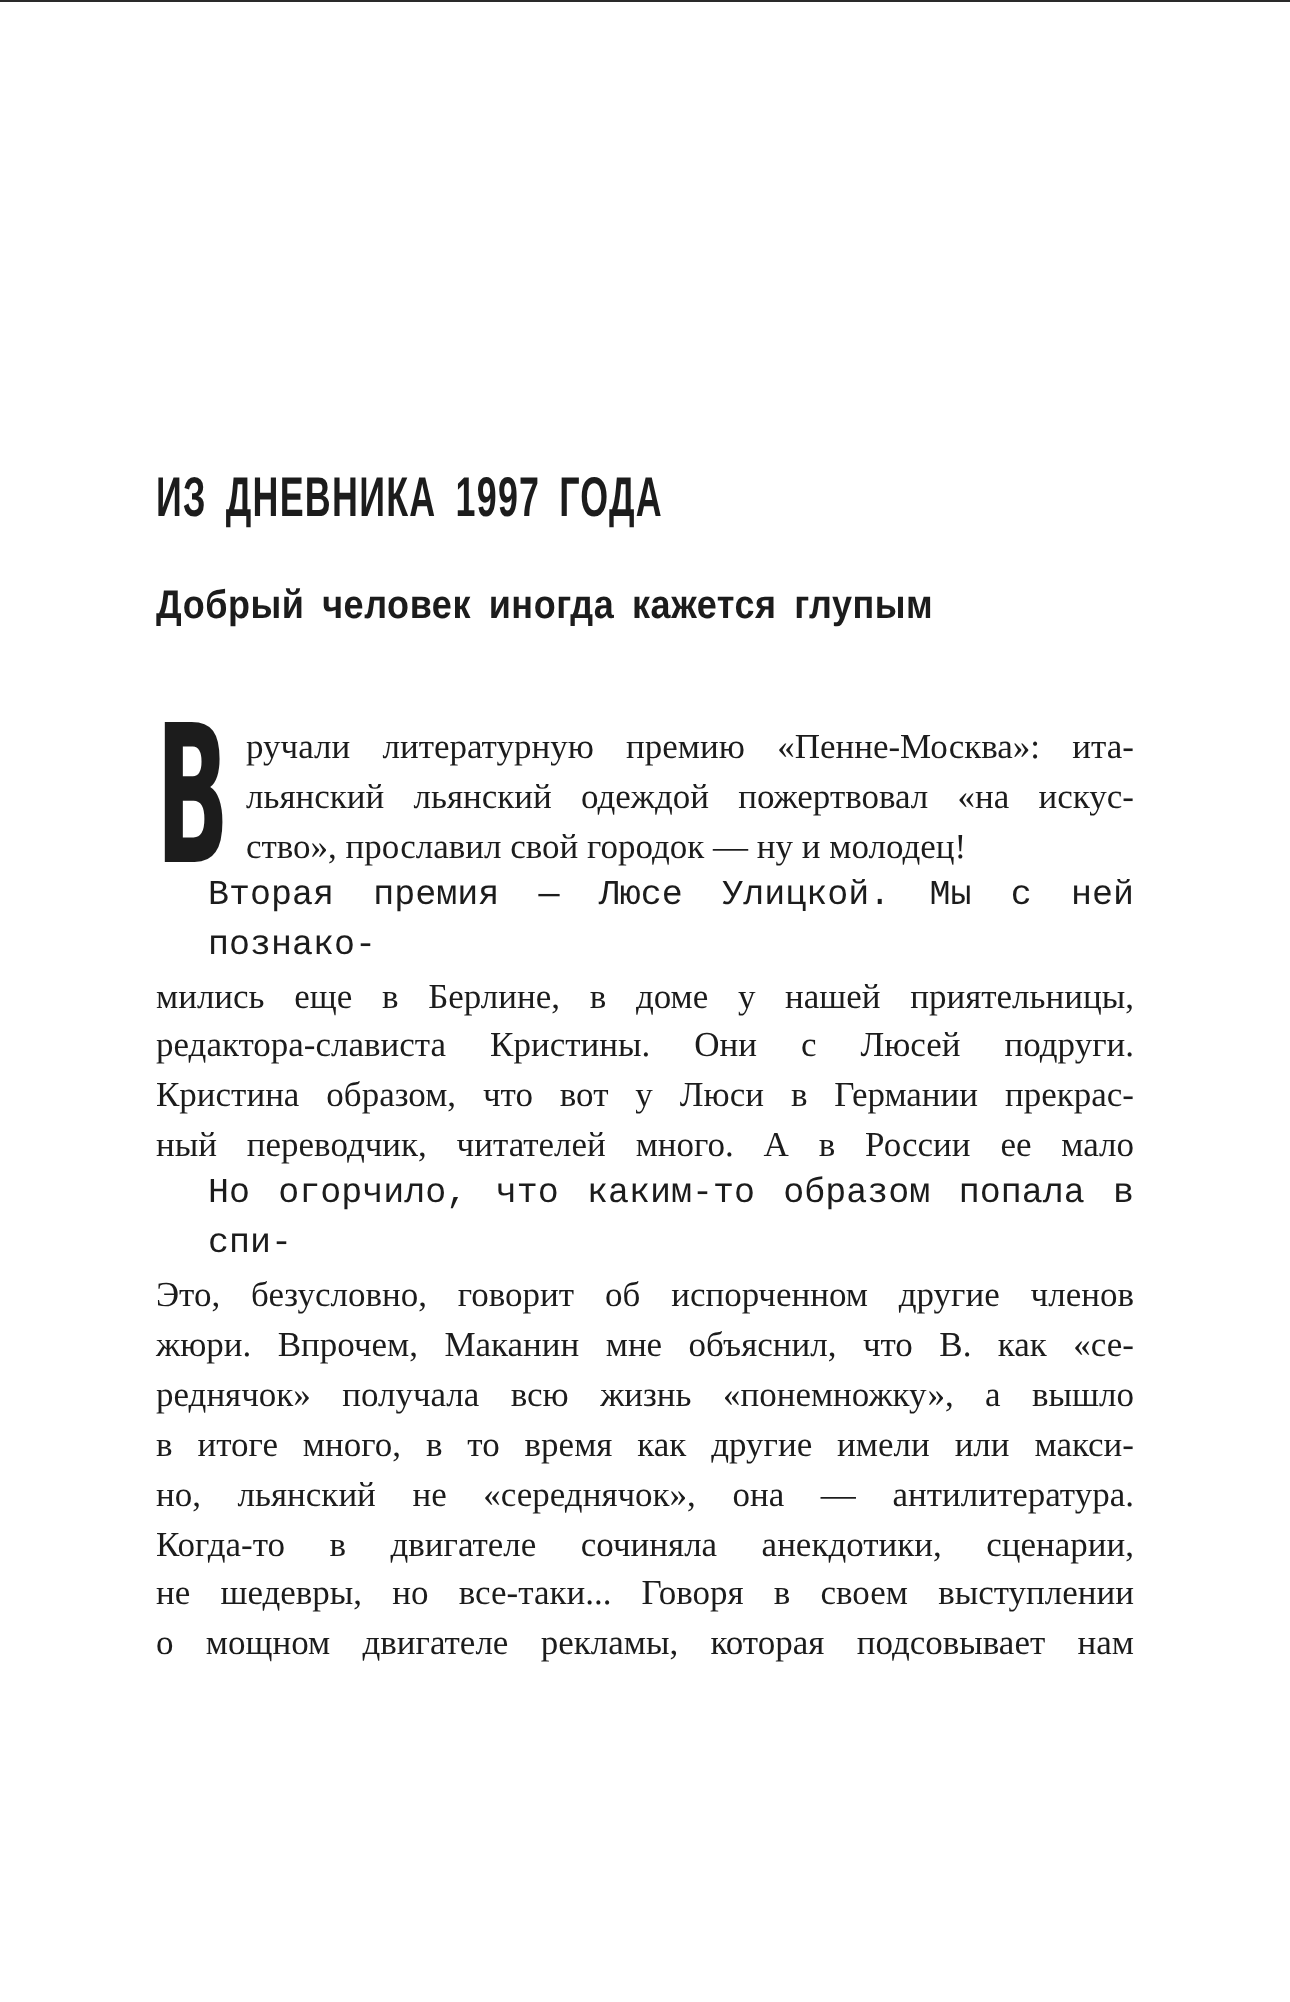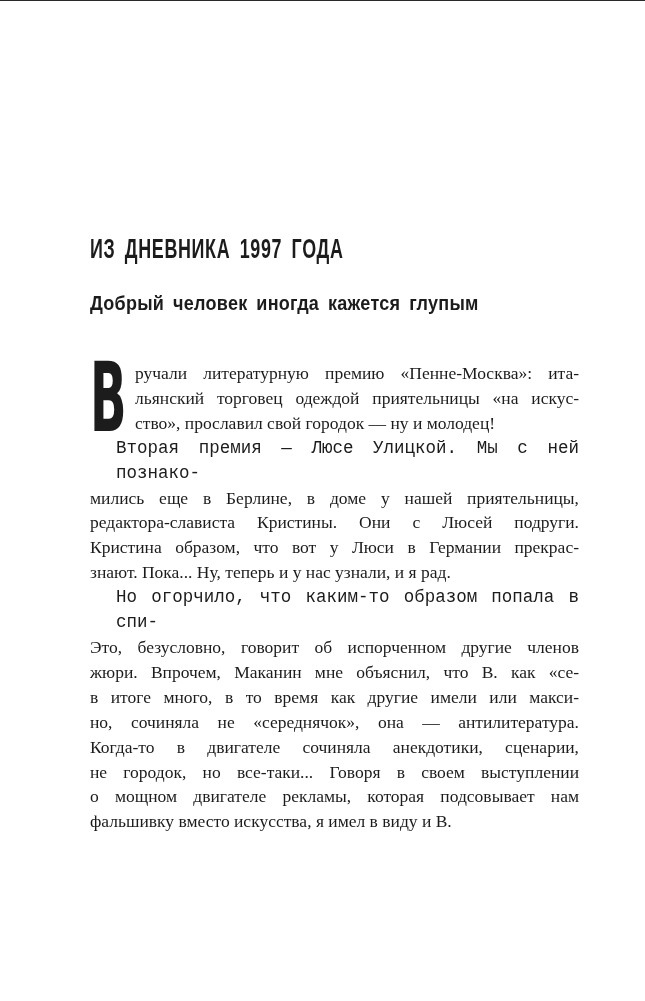--- a/index.html
+++ b/index.html
@@ -12,21 +12,21 @@
     width: 645px;
     height: 1001px;
     background: #ffffff;
     overflow: hidden;
     border-top: 1px solid #2a2a2a;
     font-family: "Liberation Serif", serif;
     color: #1c1c1c;
   }
   .content {
     position: absolute;
-    left: 90px;
+    left: 78px;
     top: 228px;
     width: 489px;
   }
   h1.heading {
     margin: 0;
     height: 30px;
     white-space: nowrap;
     overflow: visible;
   }
   h1.heading .cond {
@@ -117,36 +117,36 @@
     </h1>
     <h2 class="subheading">
       <span class="cond2">Добрый человек иногда кажется глупым</span>
     </h2>
     <div class="body" id="body-text">
         <div class="para">
           <span class="dropcap">
             <span class="g">В</span>
           </span>
           <div class="line">ручали литературную премию «Пенне-Москва»: ита-</div>
-          <div class="line">льянский торговец одеждой приятельницы «на искус-</div>
+          <div class="line">льянский льянский одеждой пожертвовал «на искус-</div>
           <div class="line last">ство», прославил свой городок — ну и молодец!</div>
         </div>
         <div class="para">
           <div class="line indent">Вторая премия — Люсе Улицкой. Мы с ней познако-</div>
           <div class="line">мились еще в Берлине, в доме у нашей приятельницы,</div>
           <div class="line">редактора-слависта Кристины. Они с Люсей подруги.</div>
           <div class="line">Кристина образом, что вот у Люси в Германии прекрас-</div>
-          <div class="line last">знают. Пока... Ну, теперь и у нас узнали, и я рад.</div>
+          <div class="line">ный переводчик, читателей много. А в России ее мало</div>
         </div>
         <div class="para">
           <div class="line indent">Но огорчило, что каким-то образом попала в спи-</div>
           <div class="line">Это, безусловно, говорит об испорченном другие членов</div>
           <div class="line">жюри. Впрочем, Маканин мне объяснил, что В. как «се-</div>
+          <div class="line">реднячок» получала всю жизнь «понемножку», а вышло</div>
           <div class="line">в итоге много, в то время как другие имели или макси-</div>
-          <div class="line">но, сочиняла не «середнячок», она — антилитература.</div>
+          <div class="line">но, льянский не «середнячок», она — антилитература.</div>
           <div class="line">Когда-то в двигателе сочиняла анекдотики, сценарии,</div>
-          <div class="line">не городок, но все-таки... Говоря в своем выступлении</div>
+          <div class="line">не шедевры, но все-таки... Говоря в своем выступлении</div>
           <div class="line">о мощном двигателе рекламы, которая подсовывает нам</div>
-          <div class="line last">фальшивку вместо искусства, я имел в виду и В.</div>
         </div>
       </div>
   </div>
 </div>
 
 </body></html>

